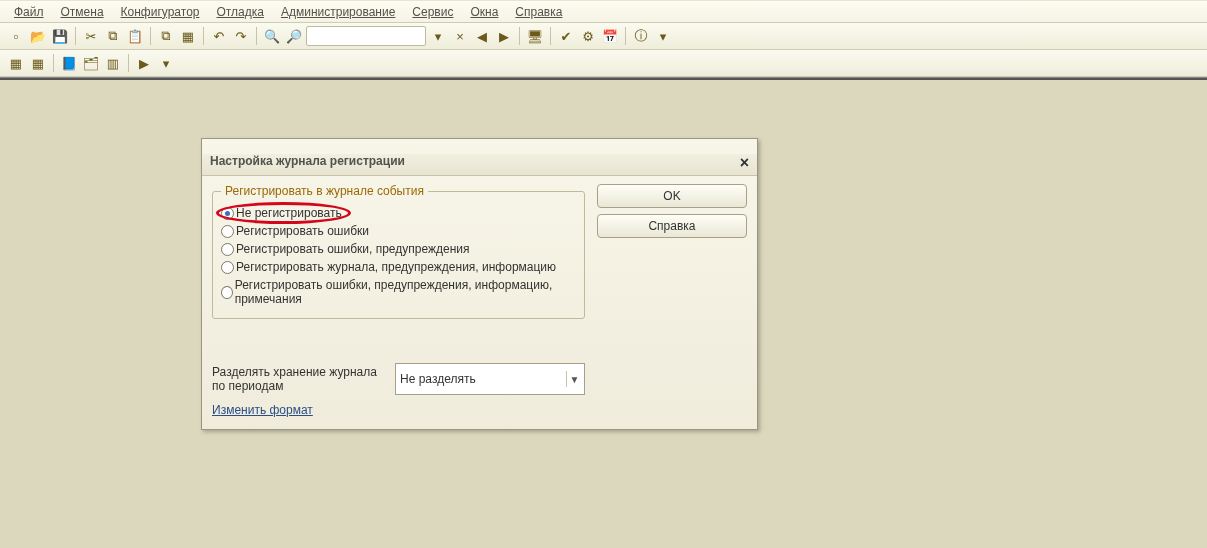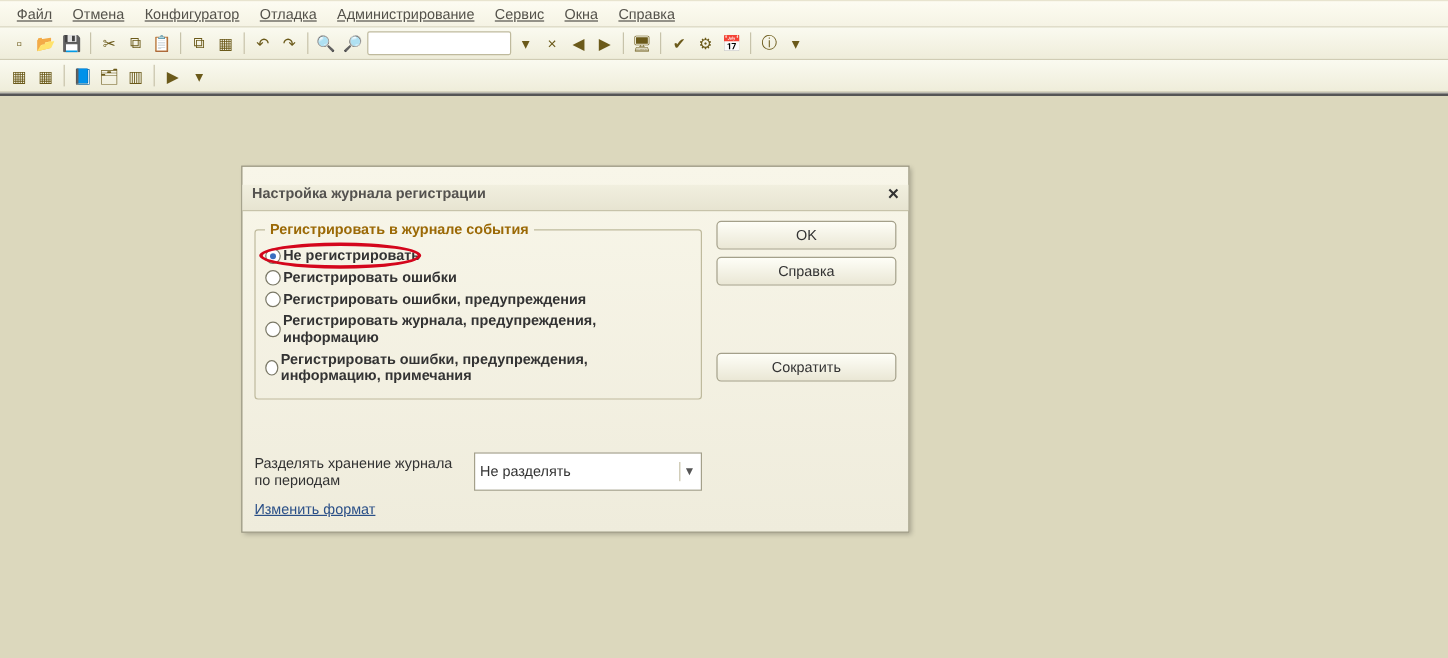--- a/index.html
+++ b/index.html
@@ -105,21 +105,20 @@
     display:flex;
     padding: 8px 10px 12px 10px;
     gap: 12px;
   }
   .left-col { flex: 1; }
   fieldset {
     border: 1px solid #bfba9d;
     border-radius: 3px;
     padding: 6px 8px 10px 8px;
     margin-bottom: 10px;
-    font-weight: bold;
   }
   legend {
     color: #9b6906;
     padding: 0 4px;
     font-size: 12px;
   }
   .radio-row {
     display:flex; align-items:center; gap:2px;
     padding: 2px 0;
     color: #333;
@@ -290,18 +289,15 @@
     </div>
 
     <div class="right-col">
       <div class="btn">
           <span>OK</span>
         </div>
       <div class="btn">
           <span>Справка</span>
         </div>
       <div class="btn-gap"></div>
-      <div class="btn">
-          <span>Сократить</span>
-        </div>
     </div>
   </div>
 </div>
 
 </body></html>

